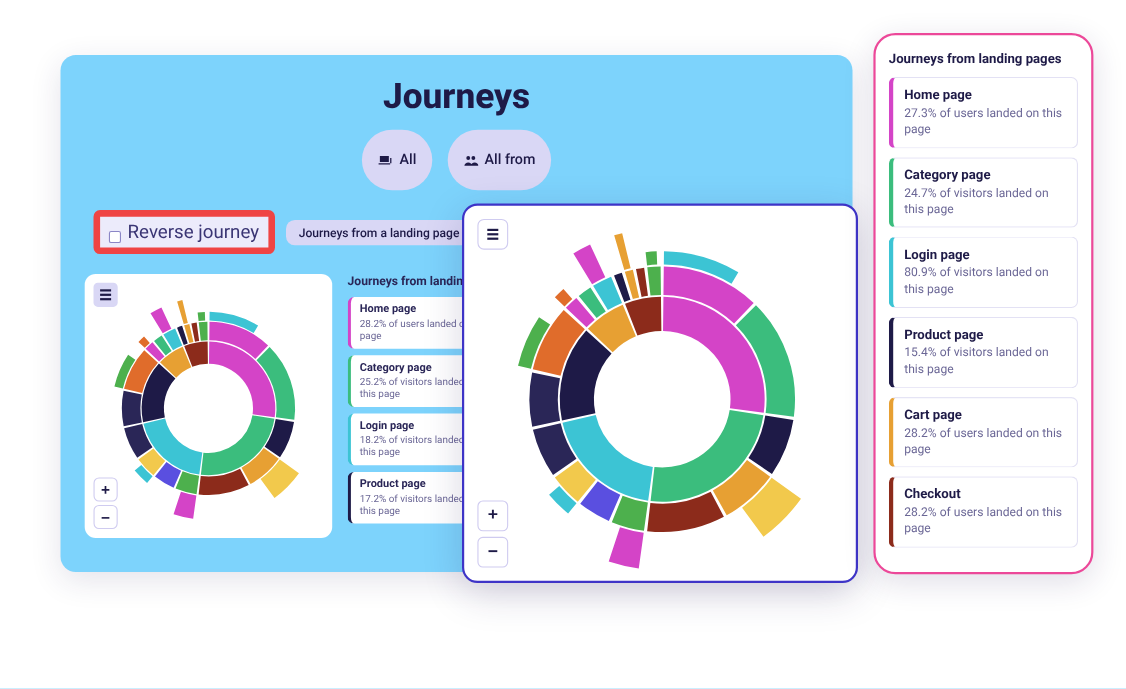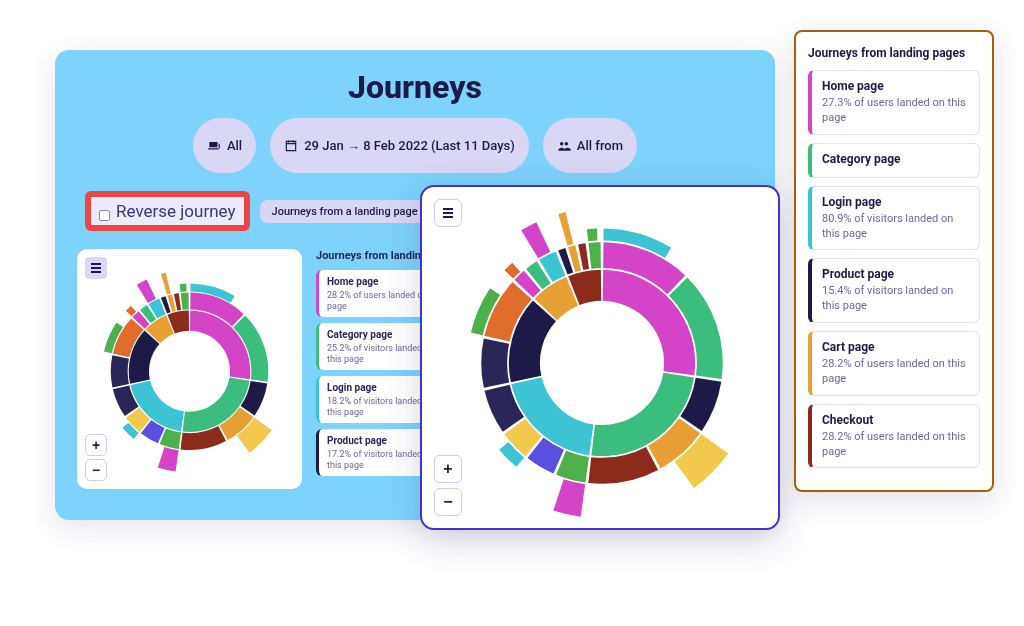--- a/index.html
+++ b/index.html
@@ -196,22 +196,22 @@
     display:flex; flex-direction:column; gap:5px;
   }
   .zoom-lg button { width:28px; height:28px; font-size:16px;}
 
   
   .side-panel {
     position: absolute;
     right: 30px; top: 30px;
     width: 200px;
     background: #fff;
-    border: 2px solid #a16207;
-    border-radius: 8px;
+    border: 2px solid #ec4899;
+    border-radius: 20px;
     padding: 14px 12px;
     box-shadow: 0 8px 28px rgba(40,30,90,0.14);
   }
   .side-panel h3 {
     font-size: 12px;
     font-weight: 700;
     color: #1e1a47;
     margin-bottom: 10px;
   }
   .side-card {
@@ -241,26 +241,20 @@
 
 <div class="back-panel">
   <h1>Journeys</h1>
 
   <div class="filter-row">
     <div class="pill">
       <svg viewBox="0 0 24 24">
           <path d="M4 5h14v9H4z M2 16h18v2H2z M20 8h2v8h-2z"></path>
         </svg>
       <span>All</span>
-    </div>
-    <div class="pill">
-      <svg viewBox="0 0 24 24">
-          <path d="M4 4h16v16H4z M4 8h16 M8 2v4 M16 2v4" fill="none" stroke="#1e1a47" stroke-width="2"></path>
-        </svg>
-      <span>29 Jan → 8 Feb 2022 (Last 11 Days)</span>
     </div>
     <div class="pill">
       <svg viewBox="0 0 24 24">
           <circle cx="8" cy="8" r="3"></circle>
           <circle cx="16" cy="8" r="3"></circle>
           <path d="M2 20c0-3 3-5 6-5s6 2 6 5 M12 20c0-3 3-5 6-5s6 2 6 5"></path>
         </svg>
       <span>All from</span>
     </div>
   </div>
@@ -386,20 +380,21 @@
 
 <div class="side-panel">
   <h3>Journeys from landing pages</h3>
   <div id="side-list-holder">
       <div class="side-card" style="--c: #d444c7;">
         <b>Home page</b>
         <span>27.3% of users landed on this page</span>
       </div>
       <div class="side-card" style="--c: #3bbd7d;">
         <b>Category page</b>
+        <span>24.7% of visitors landed on this page</span>
       </div>
       <div class="side-card" style="--c: #3cc4d4;">
         <b>Login page</b>
         <span>80.9% of visitors landed on this page</span>
       </div>
       <div class="side-card" style="--c: #1e1a47;">
         <b>Product page</b>
         <span>15.4% of visitors landed on this page</span>
       </div>
       <div class="side-card" style="--c: #e7a033;">

